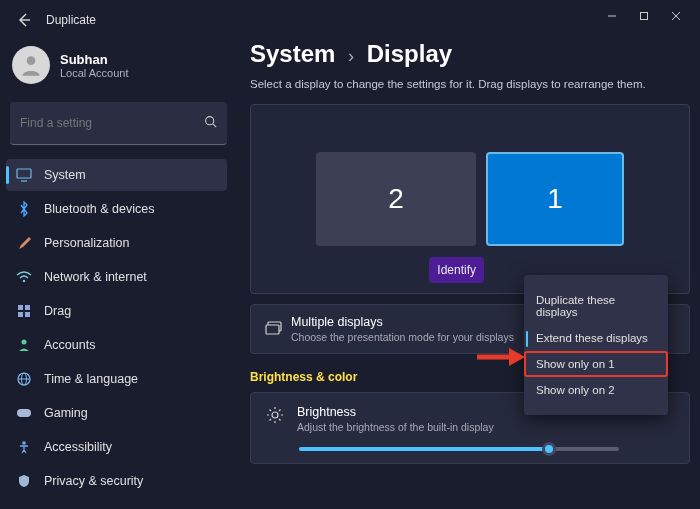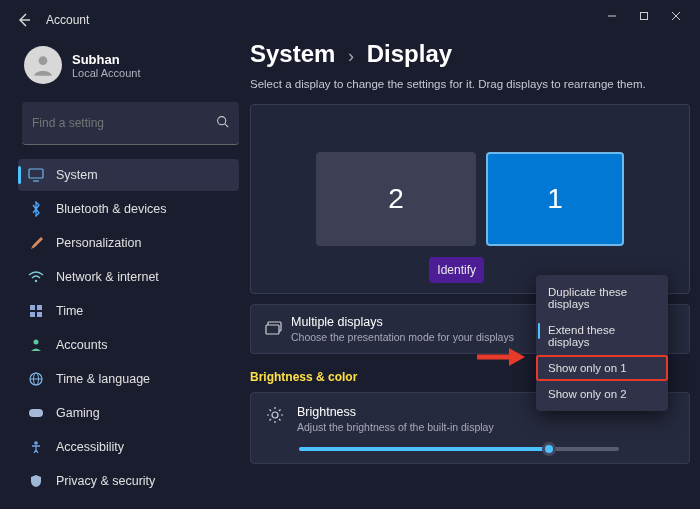--- a/index.html
+++ b/index.html
@@ -6,21 +6,21 @@
 body { width: 700px; height: 509px; background: #1a1d2e; color: #e8e8e8; overflow: hidden; position: relative; }
 
 .titlebar { height: 32px; display: flex; align-items: center; justify-content: flex-end; padding: 0 8px;}
 .titlebar .winctl { width: 32px; height: 24px; display: flex; align-items: center; justify-content: center; color: #ccc; font-size: 11px; cursor: pointer; }
 .titlebar .winctl svg { stroke: #ccc; }
 
 .header { position: absolute; top: 10px; left: 14px; display: flex; align-items: center; gap: 12px; }
 .back-btn { width: 20px; height: 20px; display: flex; align-items: center; justify-content: center; cursor: pointer; }
 .header-title { font-size: 12px; color: #e0e0e0; }
 
-.sidebar { position: absolute; left: 18px; top: 42px; width: 225px; bottom: 10px; overflow-y: auto; }
+.sidebar { position: absolute; left: 6px; top: 42px; width: 225px; bottom: 10px; overflow-y: auto; }
 .account { display: flex; align-items: center; gap: 10px; padding: 4px 6px 12px 6px; }
 .avatar { width: 38px; height: 38px; border-radius: 50%; background: #d8d8d8; display: flex; align-items: center; justify-content: center; }
 .avatar svg { fill: #9a9a9a; }
 .acct-text .name { font-size: 13px; font-weight: 600; color: #fff; }
 .acct-text .sub { font-size: 11px; color: #b0b0c0; }
 
 .search { margin: 6px 4px 14px 4px; background: #2b2e42; border-radius: 4px; height: 43px; display: flex; align-items: center; padding: 0 10px; border-bottom: 1px solid #666; }
 .search input { flex: 1; background: transparent; border: none; outline: none; color: #ddd; font-size: 12px; }
 .search-icon { color: #ccc; font-size: 13px; }
 
@@ -34,21 +34,21 @@
 .breadcrumb { font-size: 24px; font-weight: 600; color: #fff; }
 .breadcrumb .sep { margin: 0 6px; color: #aaa; font-weight: 400; font-size: 18px; }
 .descrip { font-size: 11.5px; color: #c8c8d8; margin-top: 10px; }
 
 .display-area { margin-top: 14px; background: #22263a; border: 1px solid #3a3d52; border-radius: 4px; height: 190px; position: relative; display: flex; align-items: center; justify-content: center; gap: 10px; }
 .monitor { height: 94px; border-radius: 4px; display: flex; align-items: center; justify-content: center; font-size: 28px; color: #fff; }
 .monitor.m2 { width: 160px; background: #3d4055; }
 .monitor.m1 { width: 138px; background: #0078d4; border: 2px solid #6fb8ea; }
 .identify-btn { position: absolute; right: 205px; bottom: 10px; background: #4c1d95; border-radius: 4px; padding: 6px 8px; font-size: 12px; color: #e8e8e8; cursor: pointer; }
 
-.dropdown { position: absolute; right: 22px; top: 235px; width: 132px; background: #2f3248; border-radius: 4px; box-shadow: 0 6px 20px rgba(0,0,0,.6); z-index: 10; padding: 4px 0; }
+.dropdown { position: absolute; right: 22px; top: 235px; width: 144px; background: #2f3248; border-radius: 4px; box-shadow: 0 6px 20px rgba(0,0,0,.6); z-index: 10; padding: 12px 0; }
 .dropdown-item { padding: 7px 12px; font-size: 11.5px; color: #e0e0e0; cursor: pointer; position: relative; }
 .dropdown-item.selected::before { content: ""; position: absolute; left: 2px; top: 6px; width: 2px; height: 16px; background: #4cc2ff; border-radius: 1px; }
 .dropdown-item.highlighted { outline: 2px solid #e63a2a; outline-offset: -2px; border-radius: 3px; }
 
 .arrow-anno { position: absolute; right: 165px; top: 305px; z-index: 11; }
 
 .card { margin-top: 10px; background: #262a3e; border: 1px solid #363a50; border-radius: 4px; padding: 10px 14px; display: flex; align-items: center; gap: 6px; }
 .card-icon { width: 20px; height: 20px; color: #d0d0d8; display:flex; align-items:center; justify-content:center;}
 .card-text .card-title { font-size: 12.5px; color: #fff; }
 .card-text .card-sub { font-size: 10.5px; color: #a8a8b8; margin-top: 2px; }
@@ -89,21 +89,21 @@
     </div>
 </div>
 
 <div class="header">
   <div class="back-btn">
     <svg width="16" height="16" viewBox="0 0 16 16">
         <path d="M10 2 L4 8 L10 14" stroke="#e0e0e0" stroke-width="1.4" fill="none"></path>
         <line x1="4" y1="8" x2="14" y2="8" stroke="#e0e0e0" stroke-width="1.4"></line>
       </svg>
   </div>
-  <div class="header-title">Account</div>
+  <div class="header-title">Duplicate</div>
 </div>
 
 <div class="sidebar">
   <div class="account">
     <div class="avatar">
       <svg width="26" height="26" viewBox="0 0 24 24">
           <circle cx="12" cy="8" r="4"></circle>
           <path d="M4 22 C4 16 20 16 20 22 Z"></path>
         </svg>
     </div>
@@ -160,21 +160,21 @@
     </div>
     <div class="nav-item">
       <span class="nav-icon">
           <svg width="14" height="14" viewBox="0 0 14 14">
             <rect x="1" y="1" width="5" height="5" fill="#8fa8d8"></rect>
             <rect x="8" y="1" width="5" height="5" fill="#8fa8d8"></rect>
             <rect x="1" y="8" width="5" height="5" fill="#8fa8d8"></rect>
             <rect x="8" y="8" width="5" height="5" fill="#8fa8d8"></rect>
           </svg>
         </span>
-      <span>Time</span>
+      <span>Drag</span>
     </div>
     <div class="nav-item">
       <span class="nav-icon">
           <svg width="14" height="14" viewBox="0 0 14 14">
             <circle cx="7" cy="4" r="2.5" fill="#5fc89a"></circle>
             <path d="M2 13 Q7 8 12 13" fill="#5fc89a"></path>
           </svg>
         </span>
       <span>Accounts</span>
     </div>

